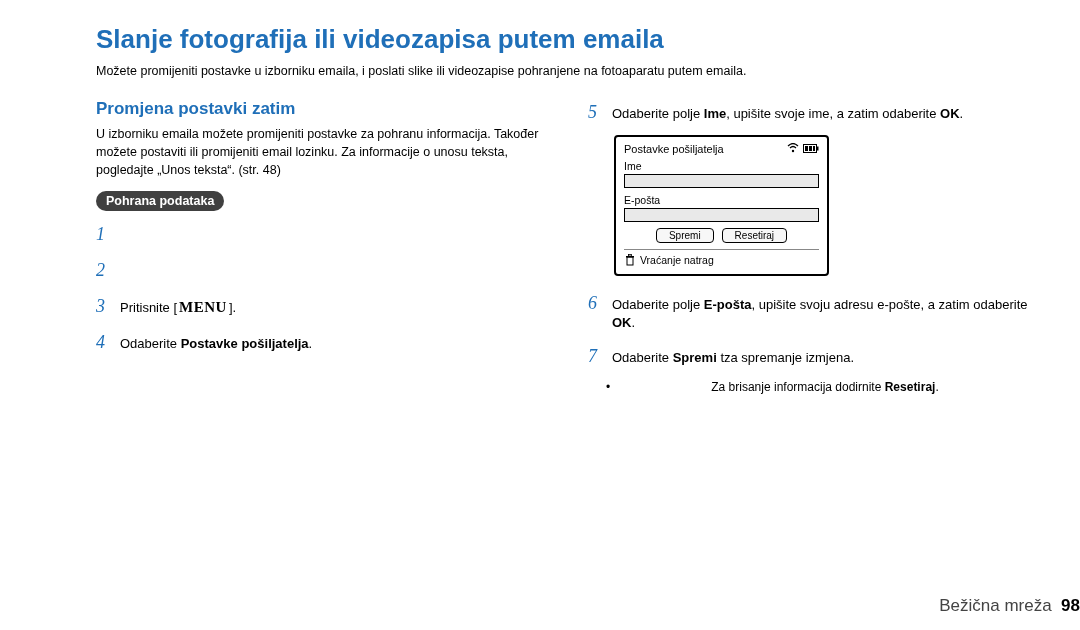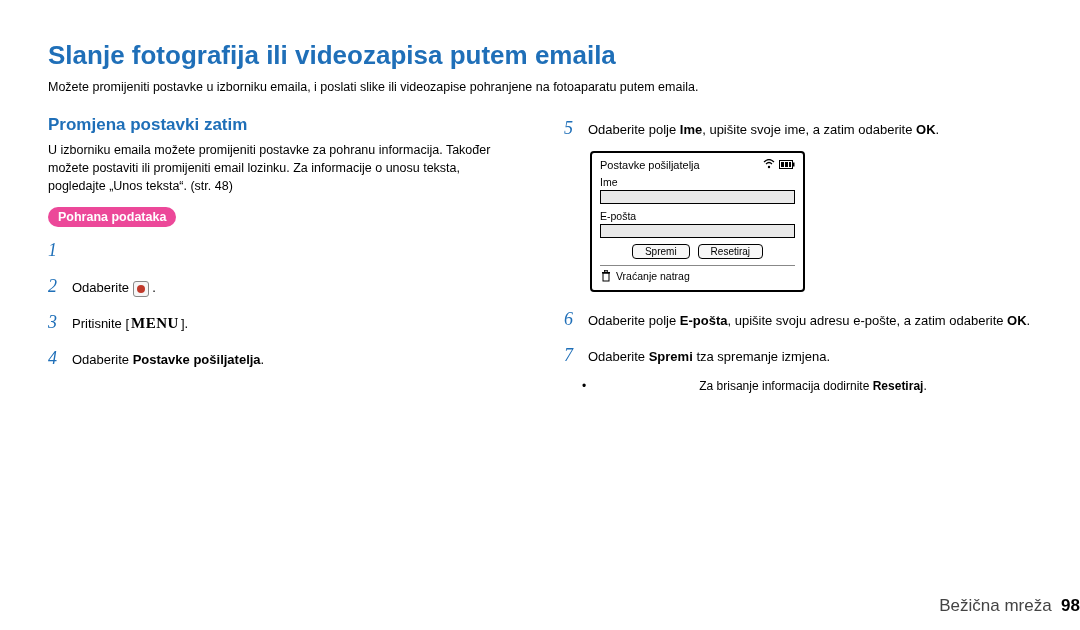--- a/index.html
+++ b/index.html
@@ -5,21 +5,22 @@
   * { box-sizing: border-box; margin: 0; padding: 0; }
   body {
     width: 1080px;
     height: 630px;
     background: #fff;
     font-family: "Segoe UI", Arial, sans-serif;
     color: #000;
     position: relative;
   }
   .page {
-    padding: 40px 48px 20px 48px;
+    padding: 24px 48px 20px 48px;
+    margin-left: 48px;
   }
   .title {
     color: #1f6fb8;
     font-size: 26px;
     font-weight: 700;
     margin-bottom: 8px;
   }
   .intro {
     font-size: 12.5px;
     line-height: 1.4;
@@ -39,21 +40,21 @@
     font-weight: 700;
     margin-bottom: 6px;
   }
   .subtext {
     font-size: 12.5px;
     line-height: 1.45;
     margin-bottom: 12px;
   }
   .pill {
     display: inline-block;
-    background: #ec4899;
+    background: #404040;
     color: #fff;
     font-size: 12.5px;
     font-weight: 600;
     padding: 3px 10px;
     border-radius: 10px;
     margin-bottom: 10px;
   }
   .steps {
     font-size: 13px;
   }
@@ -191,23 +192,20 @@
       <div class="subhead">Promjena postavki zatim</div>
       <div class="subtext">U izborniku emaila možete promijeniti postavke za pohranu informacija. Također možete postaviti ili promijeniti email lozinku. Za informacije o unosu teksta, pogledajte „Unos teksta“. (str. 48)</div>
       <div class="pill">Pohrana podataka</div>
 
       <div class="steps">
         <div class="step">
           <span class="step-num">1</span>
         </div>
         <div class="step">
           <span class="step-num">2</span>
-          <span class="step-text">
-            <span>Odaberite </span><span class="icon-circle"></span><span> .</span>
-          </span>
         </div>
         <div class="step">
           <span class="step-num">3</span>
           <span class="step-text">
             <span>Pritisnite [</span><span class="menu-key"><span class="menu-label">MENU</span></span><span>].</span>
           </span>
         </div>
         <div class="step">
           <span class="step-num">4</span>
           <span class="step-text">

